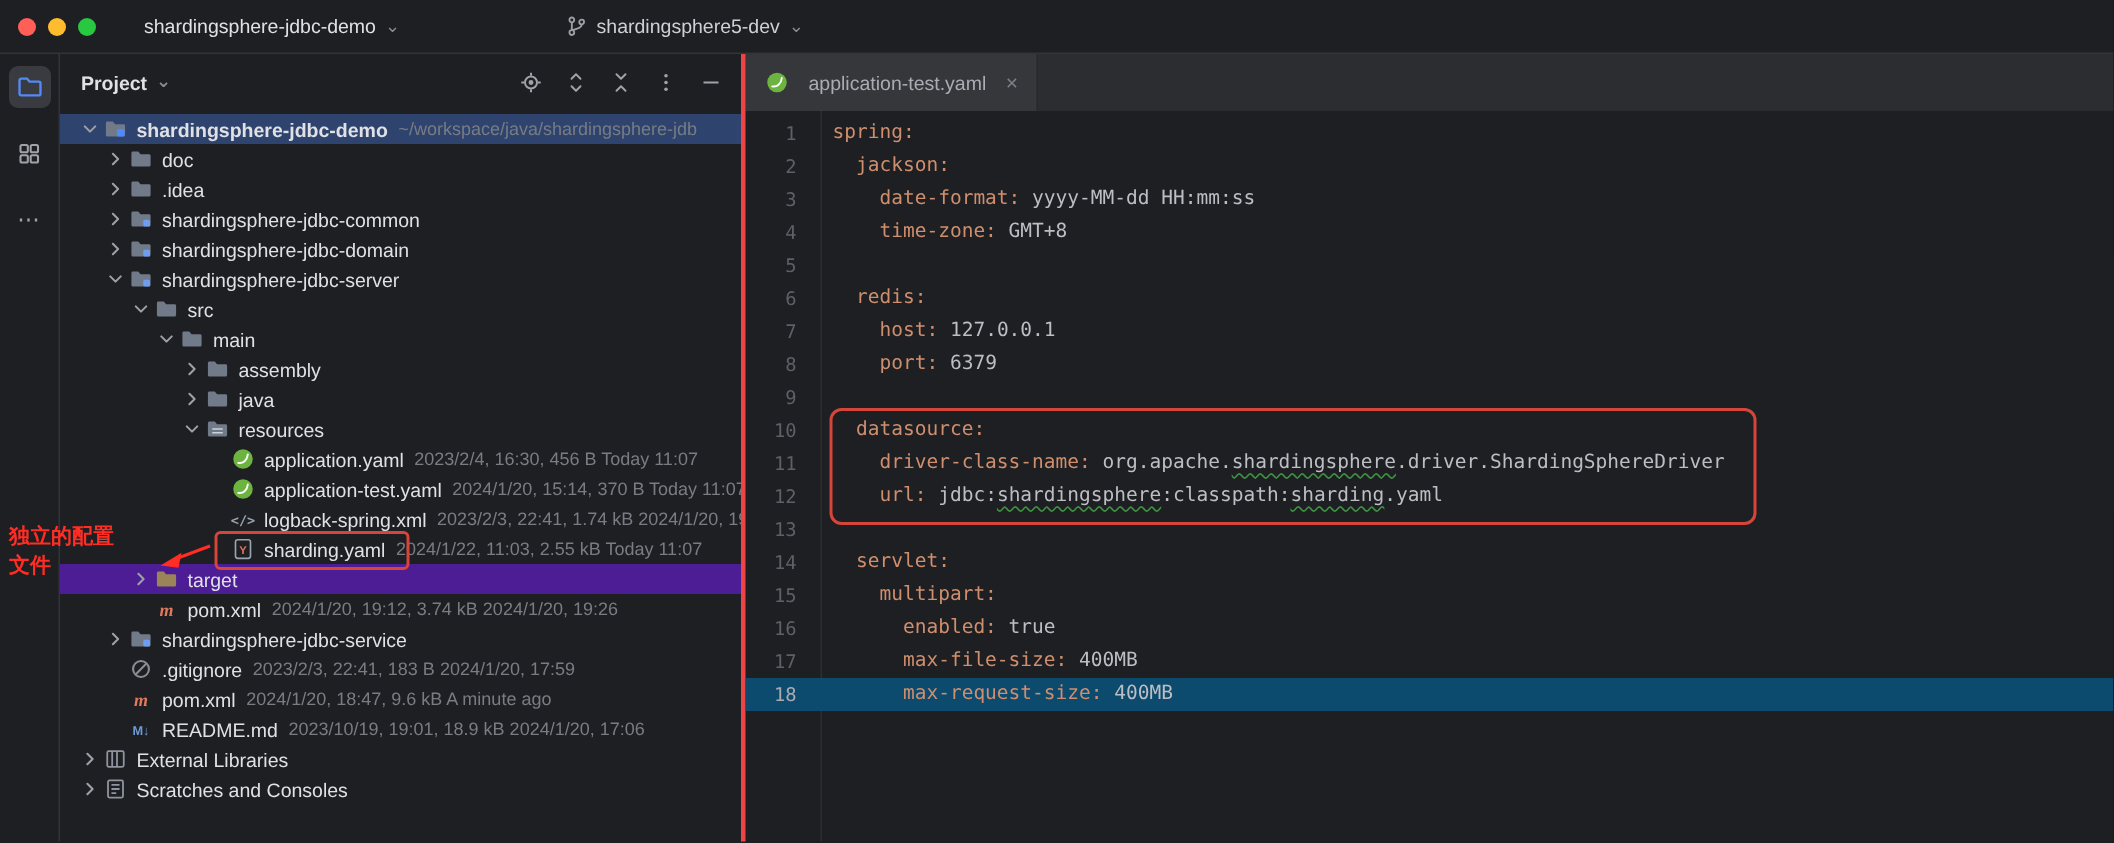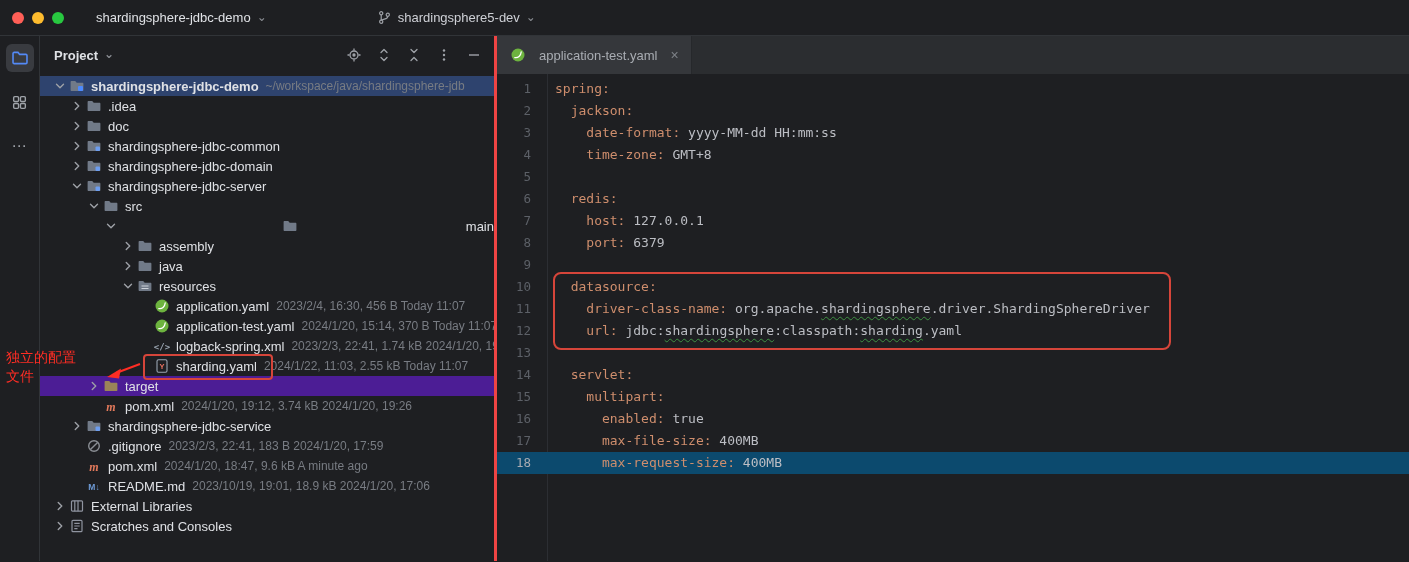--- a/index.html
+++ b/index.html
@@ -54,21 +54,21 @@
   .line-num{width:50px;flex:none;text-align:right;padding-right:16px;color:#5c6067;font-size:12.5px;font-family:"DejaVu Sans Mono","Liberation Mono",monospace}
   .code-line.current .line-num{color:#a8abb2}
   .line-code{white-space:pre;padding-left:8px;color:#bcbec4}
   .k{color:#cf8e6d}
   .v{color:#bcbec4}
   .e{color:#bcbec4;text-decoration-line:underline;text-decoration-style:wavy;text-decoration-color:#3f9143;text-decoration-thickness:1px;text-underline-offset:3px}
   .redbox-editor{position:absolute;left:56px;top:198px;width:618px;height:78px;border:2px solid #d6453a;border-radius:8px;pointer-events:none}
 
   
   .overlay{position:absolute;inset:0;pointer-events:none;z-index:10}
-  .anno-text{position:absolute;left:6px;top:348px;color:#ff2d24;font-size:14px;font-weight:400;line-height:19px}
+  .anno-text{position:absolute;left:6px;top:348px;color:#ff2d24;font-size:14px;font-weight:700;line-height:19px}
   .anno-box{position:absolute;left:143px;top:354px;width:130px;height:26px;border:2px solid #d6453a;border-radius:4px}
   .anno-arrow{position:absolute;left:0;top:0}
 </style>
 </head>
 <body>
 
 <div class="window">
 
   <div class="titlebar">
     <div class="traffic">
@@ -170,34 +170,34 @@
             <span class="chev collapsed">
               <svg width="14" height="14" viewBox="0 0 16 16">
                 <path d="M6 4l4 4-4 4" fill="none" stroke="currentColor" stroke-width="1.6" stroke-linecap="round" stroke-linejoin="round"></path>
               </svg>
             </span>
             <span class="ticon">
               <svg width="16" height="16" viewBox="0 0 16 16">
                 <path d="M1.6 4c0-.6.4-1 1-1h3.6l1.5 1.8h5.7c.6 0 1 .4 1 1V12c0 .6-.4 1-1 1H2.6c-.6 0-1-.4-1-1V4z" fill="#717a88"></path>
               </svg>
             </span>
+            <span class="tlabel">doc</span>
+          </div>
+          <div class="tree-row" style="padding-left: 29px;">
+            <span class="chev collapsed">
+              <svg width="14" height="14" viewBox="0 0 16 16">
+                <path d="M6 4l4 4-4 4" fill="none" stroke="currentColor" stroke-width="1.6" stroke-linecap="round" stroke-linejoin="round"></path>
+              </svg>
+            </span>
+            <span class="ticon">
+              <svg width="16" height="16" viewBox="0 0 16 16">
+                <path d="M1.6 4c0-.6.4-1 1-1h3.6l1.5 1.8h5.7c.6 0 1 .4 1 1V12c0 .6-.4 1-1 1H2.6c-.6 0-1-.4-1-1V4z" fill="#717a88"></path>
+              </svg>
+            </span>
             <span class="tlabel">.idea</span>
-          </div>
-          <div class="tree-row" style="padding-left: 29px;">
-            <span class="chev collapsed">
-              <svg width="14" height="14" viewBox="0 0 16 16">
-                <path d="M6 4l4 4-4 4" fill="none" stroke="currentColor" stroke-width="1.6" stroke-linecap="round" stroke-linejoin="round"></path>
-              </svg>
-            </span>
-            <span class="ticon">
-              <svg width="16" height="16" viewBox="0 0 16 16">
-                <path d="M1.6 4c0-.6.4-1 1-1h3.6l1.5 1.8h5.7c.6 0 1 .4 1 1V12c0 .6-.4 1-1 1H2.6c-.6 0-1-.4-1-1V4z" fill="#717a88"></path>
-              </svg>
-            </span>
-            <span class="tlabel">doc</span>
           </div>
           <div class="tree-row" style="padding-left: 29px;">
             <span class="chev collapsed">
               <svg width="14" height="14" viewBox="0 0 16 16">
                 <path d="M6 4l4 4-4 4" fill="none" stroke="currentColor" stroke-width="1.6" stroke-linecap="round" stroke-linejoin="round"></path>
               </svg>
             </span>
             <span class="ticon">
               <svg width="16" height="16" viewBox="0 0 16 16">
                 <path d="M1.6 4c0-.6.4-1 1-1h3.6l1.5 1.8h5.7c.6 0 1 .4 1 1V12c0 .6-.4 1-1 1H2.6c-.6 0-1-.4-1-1V4z" fill="#717a88"></path>
@@ -240,21 +240,21 @@
                 <path d="M6 4l4 4-4 4" fill="none" stroke="currentColor" stroke-width="1.6" stroke-linecap="round" stroke-linejoin="round"></path>
               </svg>
             </span>
             <span class="ticon">
               <svg width="16" height="16" viewBox="0 0 16 16">
                 <path d="M1.6 4c0-.6.4-1 1-1h3.6l1.5 1.8h5.7c.6 0 1 .4 1 1V12c0 .6-.4 1-1 1H2.6c-.6 0-1-.4-1-1V4z" fill="#717a88"></path>
               </svg>
             </span>
             <span class="tlabel">src</span>
           </div>
-          <div class="tree-row" style="padding-left: 63px; justify-content: space-between;">
+          <div class="tree-row" style="padding-left: 63px;">
             <span class="chev expanded">
               <svg width="14" height="14" viewBox="0 0 16 16">
                 <path d="M6 4l4 4-4 4" fill="none" stroke="currentColor" stroke-width="1.6" stroke-linecap="round" stroke-linejoin="round"></path>
               </svg>
             </span>
             <span class="ticon">
               <svg width="16" height="16" viewBox="0 0 16 16">
                 <path d="M1.6 4c0-.6.4-1 1-1h3.6l1.5 1.8h5.7c.6 0 1 .4 1 1V12c0 .6-.4 1-1 1H2.6c-.6 0-1-.4-1-1V4z" fill="#717a88"></path>
               </svg>
             </span>

